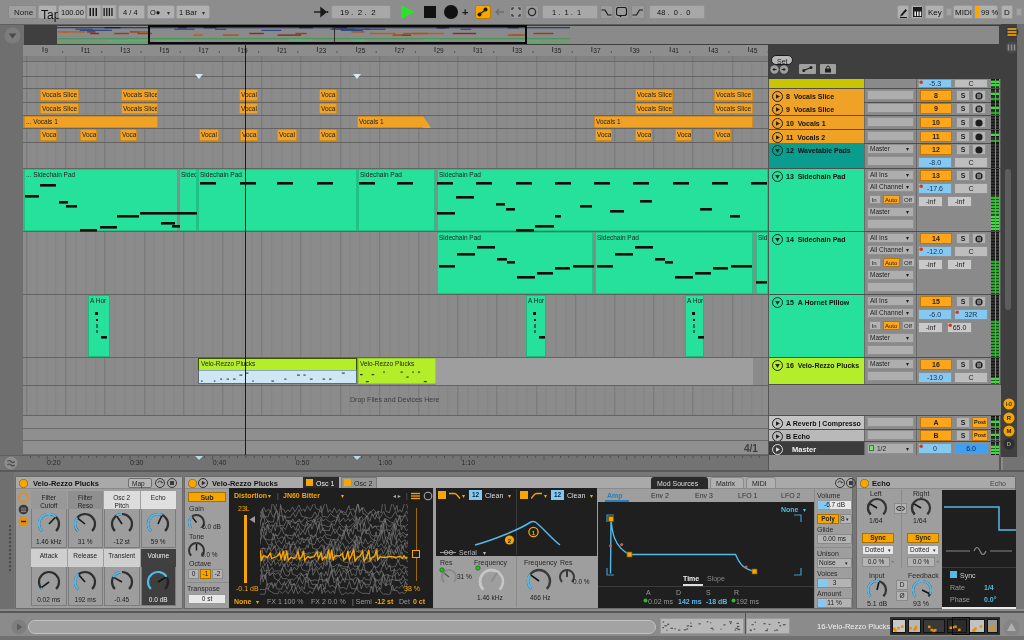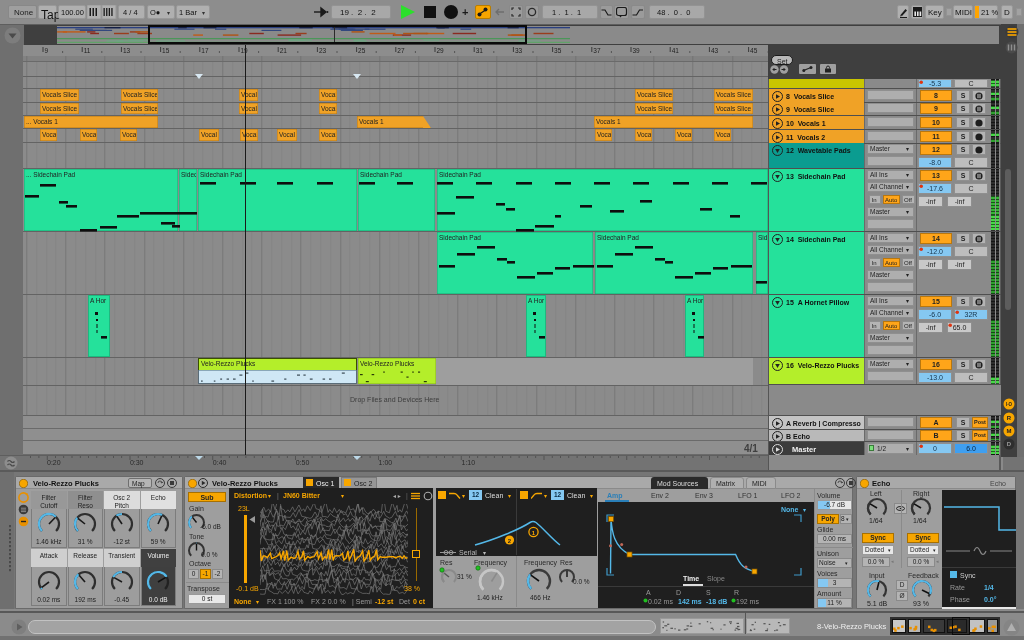--- a/index.html
+++ b/index.html
@@ -101,21 +101,21 @@
       <rect x="4" y="4.5" width="1.6" height="4.5" fill="#e8e8e8"></rect>
       <rect x="6.6" y="4.5" width="1.6" height="4.5" fill="#e8e8e8"></rect>
     </svg>
 <div class="a" style="left:925px;top:5px;width:19px;height:14px;background:#b0b0b0;border:1px solid #999;border-radius:2px"></div>
 <div class="a t" style="left:928px;top:9px;font-size:8px;color:#111;">Key</div>
 <div class="a" style="left:946px;top:8px;width:6px;height:8px;background:#a2a2a2;border:1px solid #939393"></div>
 <div class="a" style="left:953px;top:5px;width:20px;height:14px;background:#b0b0b0;border:1px solid #999;border-radius:2px"></div>
 <div class="a t" style="left:955px;top:9px;font-size:8px;color:#111;">MIDI</div>
 <div class="a" style="left:974px;top:5px;width:24px;height:14px;background:#b0b0b0;border:1px solid #999;border-radius:2px"></div>
 <div class="a" style="left:975px;top:6px;width:4px;height:12px;background:#ffa400"></div>
-<div class="a t" style="left:981px;top:9px;font-size:7.5px;color:#111;">21 %</div>
+<div class="a t" style="left:981px;top:9px;font-size:7.5px;color:#111;">99 %</div>
 <div class="a" style="left:1001px;top:5px;width:12px;height:14px;background:#b0b0b0;border:1px solid #999;border-radius:2px"></div>
 <div class="a t" style="left:1004px;top:9px;font-size:8px;color:#111;">D</div>
 <div class="a" style="left:1016px;top:8px;width:6px;height:8px;background:#a2a2a2;border:1px solid #939393"></div>
 <div class="a" style="left:0px;top:25px;width:1024px;height:20px;background:#6f6f6f"></div>
 <div class="a" style="left:24px;top:25px;width:977px;height:20px;background:#3f3f3f"></div>
 <svg class="a" style="left:4px;top:27px" width="17" height="17">
       <circle cx="8.5" cy="8.5" r="8" fill="#7d7d7d"></circle>
       <path d="M4.5 6.5 L12.5 6.5 L8.5 11.5 Z" fill="#4a4a4a"></path>
     </svg>
 <div class="a" style="left:57px;top:26px;width:942px;height:18px;background:#8a8a8a"></div>
@@ -1497,21 +1497,21 @@
       <rect x="17.4" y="5.1" width="2.2" height="1.2" fill="#555"></rect>
       <rect x="33.4" y="7.1" width="1.8" height="1.2" fill="#555"></rect>
       <rect x="4.1" y="11.2" width="1.1" height="1.2" fill="#555"></rect>
       <rect x="20.8" y="10.5" width="1.3" height="1.2" fill="#555"></rect>
       <rect x="29.8" y="11.5" width="2.3" height="1.2" fill="#555"></rect>
       <rect x="31.9" y="4.0" width="1.9" height="1.2" fill="#555"></rect>
       <rect x="7.7" y="10.6" width="1.6" height="1.2" fill="#555"></rect>
       <rect x="19.2" y="12.0" width="2.7" height="1.2" fill="#555"></rect>
     </svg>
 <div class="a" style="left:745px;top:612px;width:1px;height:22px;background:#555"></div>
-<div class="a t" style="left:817px;top:623px;font-size:7.5px;color:#f0f0f0;">8-Velo-Rezzo Plucks</div>
+<div class="a t" style="left:817px;top:623px;font-size:7.5px;color:#f0f0f0;">16-Velo-Rezzo Plucks</div>
 <div class="a" style="left:890px;top:617px;width:110px;height:18px;background:#2e2e2e"></div>
 <div class="a" style="left:892px;top:619px;width:14px;height:14px;background:#c9c9c9;border:1px solid #111"></div>
 <svg class="a" style="left:892px;top:619px" width="14" height="14">
       <rect x="5.2" y="7.9" width="2.5" height="2.5" fill="#e89000"></rect>
       <rect x="2.2" y="10.3" width="2.5" height="2.5" fill="#e89000"></rect>
       <rect x="1.1" y="8.5" width="2.5" height="2.5" fill="#e89000"></rect>
       <rect x="9.1" y="6.4" width="2.5" height="2.5" fill="#e89000"></rect>
     </svg>
 <div class="a" style="left:908px;top:619px;width:13px;height:14px;background:#b8b8b8;border:1px solid #111"></div>
 <svg class="a" style="left:908px;top:619px" width="13" height="14">

